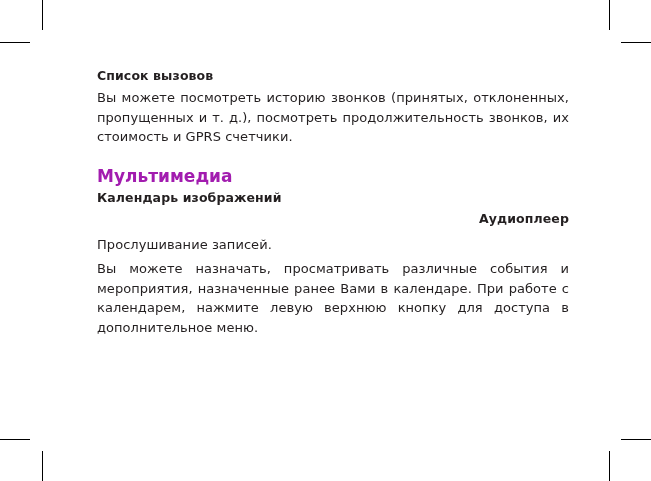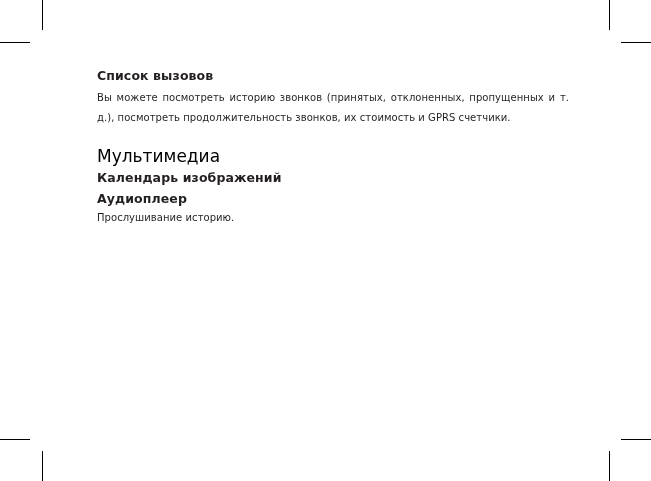--- a/index.html
+++ b/index.html
@@ -31,27 +31,27 @@
     .h2 {
       font-size: 12.5px;
       font-weight: bold;
       color: #231f20;
       margin: 0;
       line-height: 16px;
       letter-spacing: 0.1px;
     }
     .h1 {
       font-size: 17px;
-      font-weight: normal;
-      color: #000000;
+      font-weight: bold;
+      color: #a21caf;
       margin: 0;
       line-height: 22px;
     }
     .p {
-      font-size: 10px;
+      font-size: 13px;
       line-height: 19.5px;
       margin: 0;
       text-align: justify;
       text-align-last: left;
       color: #231f20;
       letter-spacing: 0.05px;
     }
   </style>
 </head>
 <body>
@@ -72,20 +72,21 @@
     <p class="p" style="hyphens:manual;">Вы можете посмотреть историю звонков (принятых, отклоненных, пропущенных и т. д.), посмотреть продолжительность звонков, их стоимость и GPRS счетчики.</p>
   </section>
 
   <h2 class="h1" style="margin-top:18px; margin-bottom:3px;">Мультимедиа</h2>
 
   <section>
     <h3 class="h2" style="margin-bottom:5px;">Календарь изображений</h3>
   </section>
 
   <section style="margin-top:5px;">
-    <h3 class="h2" style="margin-bottom:1px;">Аудиоплеер</h3>
-    <p class="p">Прослушивание историю.</p>
+    <h3 class="h2" style="margin-bottom:8px;text-align:right;">Аудиоплеер</h3>
+    <p class="p">Прослушивание записей.</p>
   </section>
 
   <section style="margin-top:5px;">
+    <p class="p">Вы можете назначать, просматривать различные события и мероприятия, назначенные ранее Вами в календаре. При работе с календарем, нажмите левую верхнюю кнопку для доступа в дополнительное меню.</p>
   </section>
 
 </div>
 
 </body></html>

